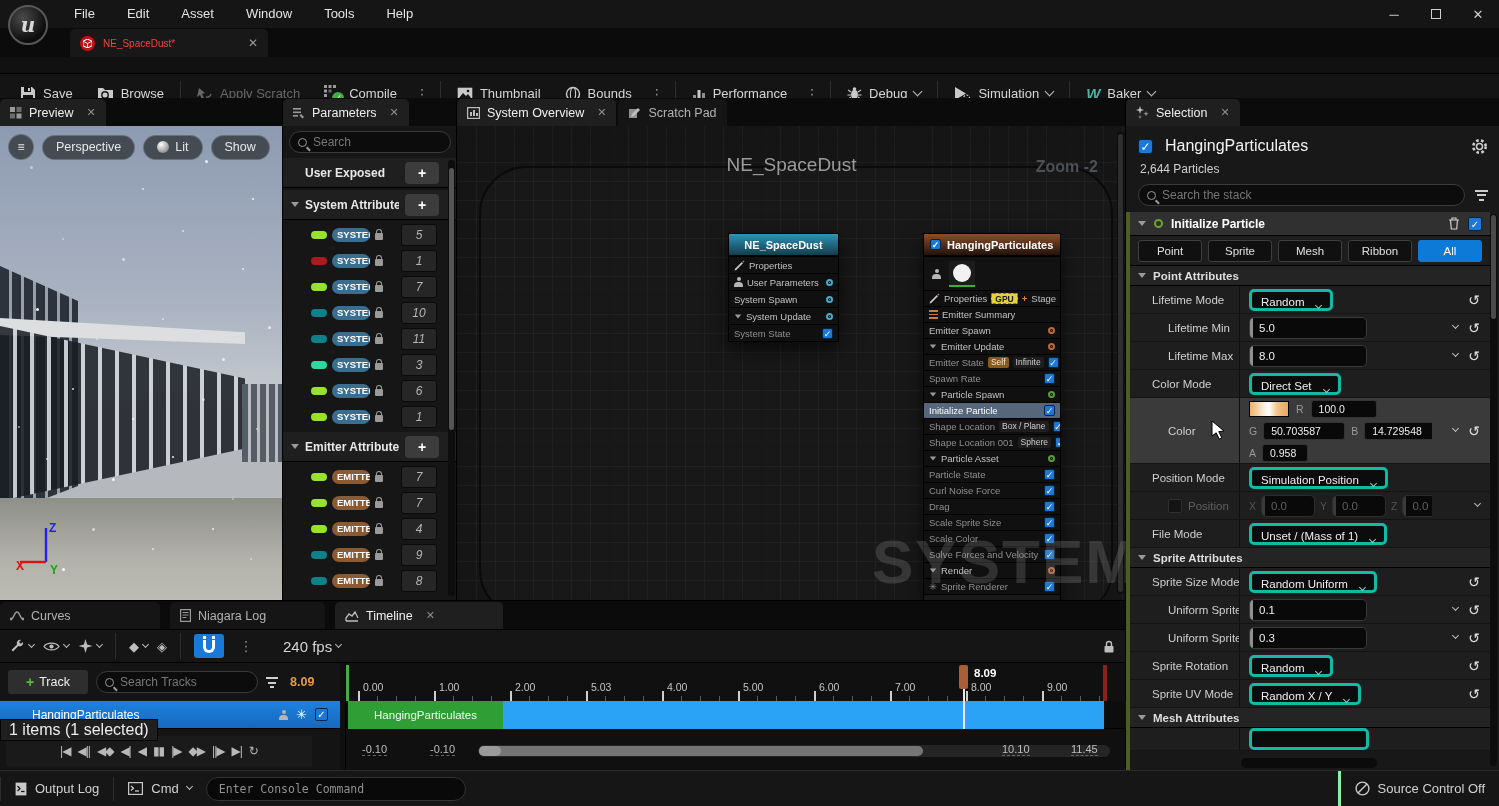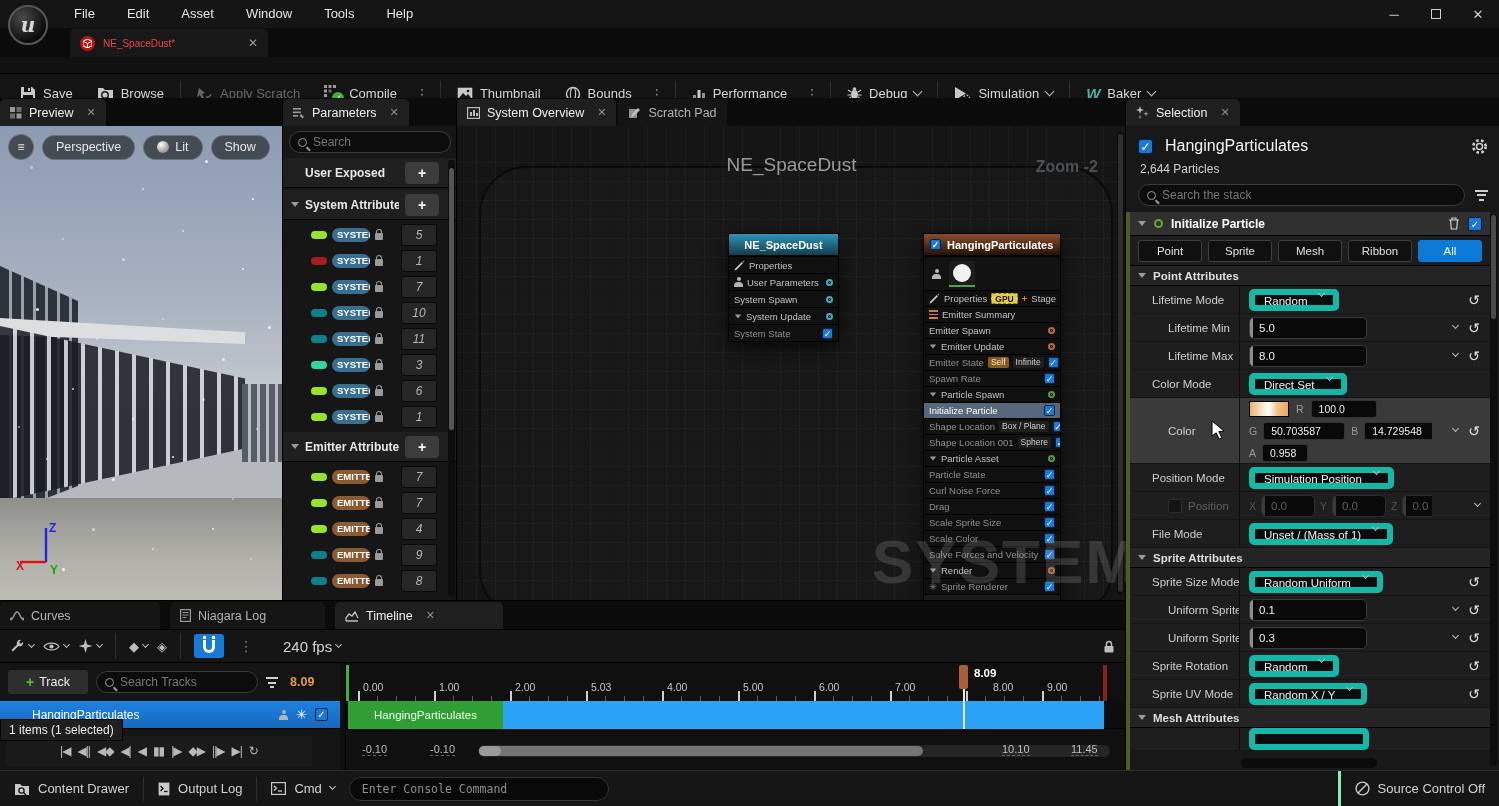--- a/index.html
+++ b/index.html
@@ -168,21 +168,21 @@
   .subhdr { height:20px; background:#242424; border-bottom:1px solid #000; display:flex; align-items:center;
             gap:7px; padding:0 8px; font-weight:bold; color:#dedede; font-size:11.5px; overflow:hidden; white-space:nowrap; }
   .prow { display:flex; align-items:stretch; border-bottom:1px solid #141414; background:#1e1e1e; min-height:28px; }
   .prow.hl { background:#3a3a3a; }
   .prow .lbl { width:110px; padding-left:22px; display:flex; align-items:center; gap:6px; font-size:11.5px;
                color:#cfcfcf; border-right:1px solid #0f0f0f; overflow:hidden; white-space:nowrap; flex:none; }
   .prow.ind .lbl { padding-left:38px; }
   .prow.dis .lbl { color:#5f5f5f; }
   .prow .val { flex:1; display:flex; align-items:center; padding-left:9px; gap:5px; overflow:hidden; }
   .prow .tail { width:58px; display:flex; align-items:center; justify-content:flex-end; gap:10px; padding-right:10px; flex:none; }
-  .dd { height:22px; background:#0c0c0c; border:6px solid #14b8a6; border-radius:5px; display:flex; align-items:flex-start;
+  .dd { height:22px; background:#0c0c0c; border:3px solid #14b8a6; border-radius:5px; display:flex; align-items:flex-end;
         padding:0 9px; gap:12px; color:#eee; font-size:11.5px; white-space:nowrap; }
   .inp { height:22px; width:118px; background:#090909; border:1px solid #3a3a3a; border-radius:5px; display:flex;
          align-items:center; padding-left:9px; color:#eee; font-size:11.5px; position:relative; overflow:hidden; flex:none; }
   .inp::before { content:""; position:absolute; left:0; top:0; bottom:0; width:2.5px; background:#8f8f8f; } .inp.xs { width:54px; }
   .prow.dis .inp { color:#5f5f5f; border-color:#2c2c2c; } .prow.dis .inp::before { background:#3a3a3a; }
   .axlbl { color:#8f8f8f; font-size:10.5px; } .prow.dis .axlbl { color:#555; }
   .rst { color:#e0e0e0; font-size:14px; line-height:14px; }
   .ecbx { width:14px; height:14px; background:#141414; border:1px solid #2f2f2f; border-radius:2px; flex:none; }
   .swatch { width:40px; height:16px; border:1px solid #000; flex:none;
             background:linear-gradient(90deg,#edb069,#f8ecd9 35%,#fefefe 50%,#f1c286 72%,#eca75c); }
@@ -227,21 +227,21 @@
   .bracket-r { position:absolute; left:757px; top:2px; width:4px; height:62px; background:#8b2020; }
   #transport { position:absolute; left:6px; top:73px; width:306px; height:30px; background:#1a1a1a; border-radius:2px;
                display:flex; align-items:center; justify-content:center; gap:7px; }
   .tpbtn { color:#b8b8b8; font-size:12px; letter-spacing:-1px; }
   #rangebar { position:absolute; left:345px; top:73px; width:780px; height:30px; }
   .rangeval { position:absolute; top:7px; color:#bdbdbd; font-size:11px; border-bottom:1px dashed #666; }
   #rbar-track { position:absolute; left:133px; top:9px; width:632px; height:12px; background:#252525; border-radius:6px; }
   #rbar-thumb { position:absolute; left:1px; top:1px; width:444px; height:10px; background:#757575; border-radius:5px; }
   #rbar-thumb::before { content:""; position:absolute; left:0; top:0; width:22px; height:10px; background:#9a9a9a; border-radius:5px; }
   #tooltip { position:absolute; left:0px; top:118px; height:22px; background:#1f1f1f; border:1px solid #060606;
-             color:#ececec; font-size:12px; display:flex; align-items:center; padding:0 8px; z-index:20; }
+             color:#ececec; font-size:16px; display:flex; align-items:center; padding:0 8px; z-index:20; }
 
   
   #statusbar { left:0; top:770px; width:1499px; height:36px; background:#161616; border-top:1px solid #2c2c2c;
                display:flex; align-items:center; }
   .sbitem { display:flex; align-items:center; gap:8px; padding:0 14px; color:#d2d2d2; font-size:13px; height:36px; }
   .sbsep { width:1px; height:24px; background:#2e2e2e; }
   #console-input { width:260px; height:24px; background:#090909; border:1px solid #333; border-radius:12px;
                    color:#8f8f8f; font-family:"DejaVu Sans Mono", monospace; font-size:11.5px; display:flex;
                    align-items:center; padding:0 12px; }
   #src-ctl { margin-left:auto; border-left:3px solid #86efac; }
@@ -1218,21 +1218,21 @@
           <div class="rlab" style="left: 245px;">5.03</div>
           <div class="rtickmaj" style="left: 316px;"></div>
           <div class="rlab" style="left: 321px;">4.00</div>
           <div class="rtickmaj" style="left: 392px;"></div>
           <div class="rlab" style="left: 397px;">5.00</div>
           <div class="rtickmaj" style="left: 468px;"></div>
           <div class="rlab" style="left: 473px;">6.00</div>
           <div class="rtickmaj" style="left: 544px;"></div>
           <div class="rlab" style="left: 549px;">7.00</div>
           <div class="rtickmaj" style="left: 620px;"></div>
-          <div class="rlab" style="left: 647px;">8.00</div>
+          <div class="rlab" style="left: 625px;">8.00</div>
           <div class="rtickmaj" style="left: 696px;"></div>
           <div class="rlab" style="left: 701px;">9.00</div>
         </div>
       <div class="bracket-g"></div>
       <div class="bracket-r"></div>
       <div id="trackrow-right">
         <div id="clip-green">
             <span>HangingParticulates</span>
           </div>
         <div id="clip-blue"></div>
@@ -1249,28 +1249,20 @@
           <div id="rbar-thumb"></div>
         </div>
       <span class="rangeval" style="left:657px">10.10</span>
       <span class="rangeval" style="left:726px">11.45</span>
     </div>
 
     <div id="tooltip">1 items (1 selected)</div>
   </div>
 
   <div id="statusbar" class="abs">
-    <div class="sbitem">
-      <svg width="16" height="14" viewBox="0 0 16 14">
-          <path d="M1 2h5l2 2h7v9H1z" fill="#c9c9c9"></path>
-          <circle cx="7.5" cy="8.5" r="2.6" fill="none" stroke="#141414" stroke-width="1.3"></circle>
-          <path d="M9.5 10.5l2.5 2.5" stroke="#141414" stroke-width="1.4"></path>
-        </svg>
-      <span>Content Drawer</span>
-      </div>
     <div class="sbsep"></div>
     <div class="sbitem">
       <svg width="12" height="14" viewBox="0 0 12 14">
           <rect x="0.6" y="0.6" width="10.8" height="12.8" fill="#c9c9c9"></rect>
           <path d="M2.5 4l2.5 2.5L2.5 9" stroke="#141414" stroke-width="1.3" fill="none"></path>
           <path d="M6 9.5h3.5" stroke="#141414" stroke-width="1.3"></path>
         </svg>
       <span>Output Log</span>
       </div>
     <div class="sbsep"></div>

